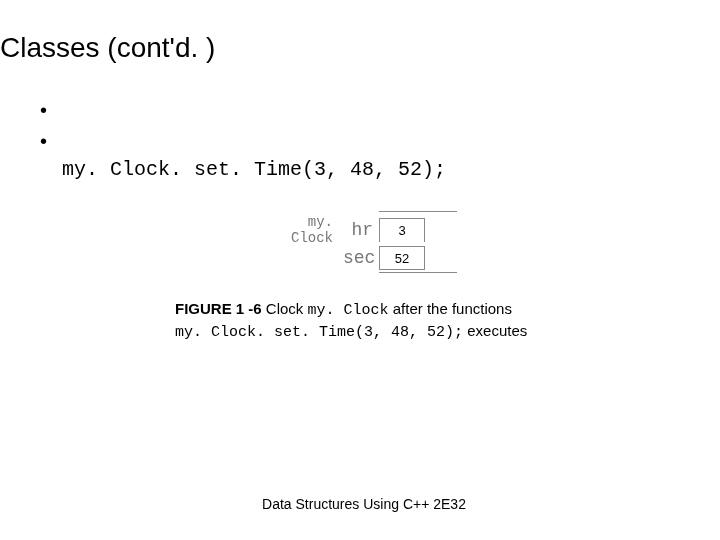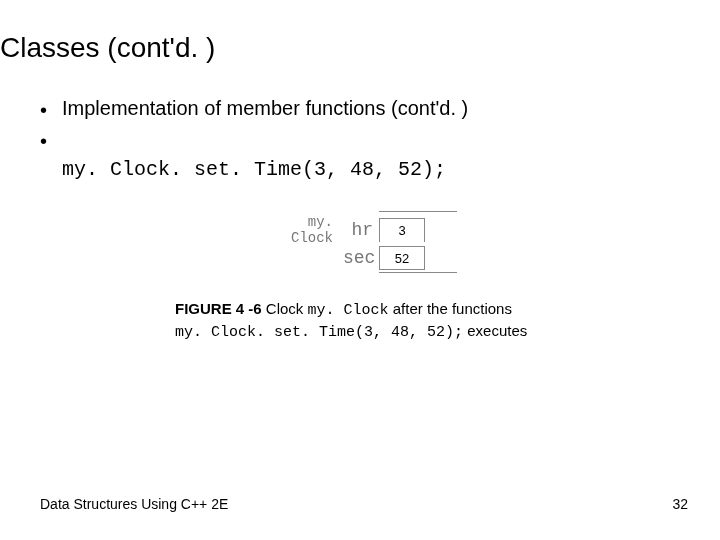--- a/index.html
+++ b/index.html
@@ -96,32 +96,31 @@
       line-height: 1.35;
     }
     .caption .mono { font-family: "Courier New", Courier, monospace; }
     .footer {
       position: absolute;
       bottom: 28px;
       left: 40px;
       right: 32px;
       font-size: 14px;
       display: flex;
-      justify-content: space-between;
+      justify-content: center;
     }
   </style>
 </head>
 <body>
 
 <h1 class="title">Classes (cont'd. )</h1>
 
 <div class="bullets">
   <div class="bullet">
     <span class="bullet-dot">•</span>
-    <span>Implementation of member functions (cont'd. )</span>
   </div>
   <div class="bullet">
     <span class="bullet-dot">•</span>
   </div>
 </div>
 
 <div class="code-line">my. Clock. set. Time(3, 48, 52);</div>
 
 <div class="figure">
   <div class="figure-bar-top"></div>
@@ -132,19 +131,19 @@
   </div>
   <div class="figure-row">
     <div class="figure-spacer"></div>
     <div class="figure-label">sec</div>
     <div class="figure-cell">52</div>
   </div>
   <div class="figure-bar-bot"></div>
 </div>
 
 <div class="caption">
-  <b>FIGURE 4 -6</b><span> Clock </span><span class="mono">my. Clock</span><span> after the functions </span><br><span class="mono">my. Clock. set. Time(3, 48, 52);</span><span> executes</span>
+  <b>FIGURE 1 -6</b><span> Clock </span><span class="mono">my. Clock</span><span> after the functions </span><br><span class="mono">my. Clock. set. Time(3, 48, 52);</span><span> executes</span>
 </div>
 
 <div class="footer">
   <span>Data Structures Using C++ 2E</span>
   <span>32</span>
 </div>
 
 </body></html>

